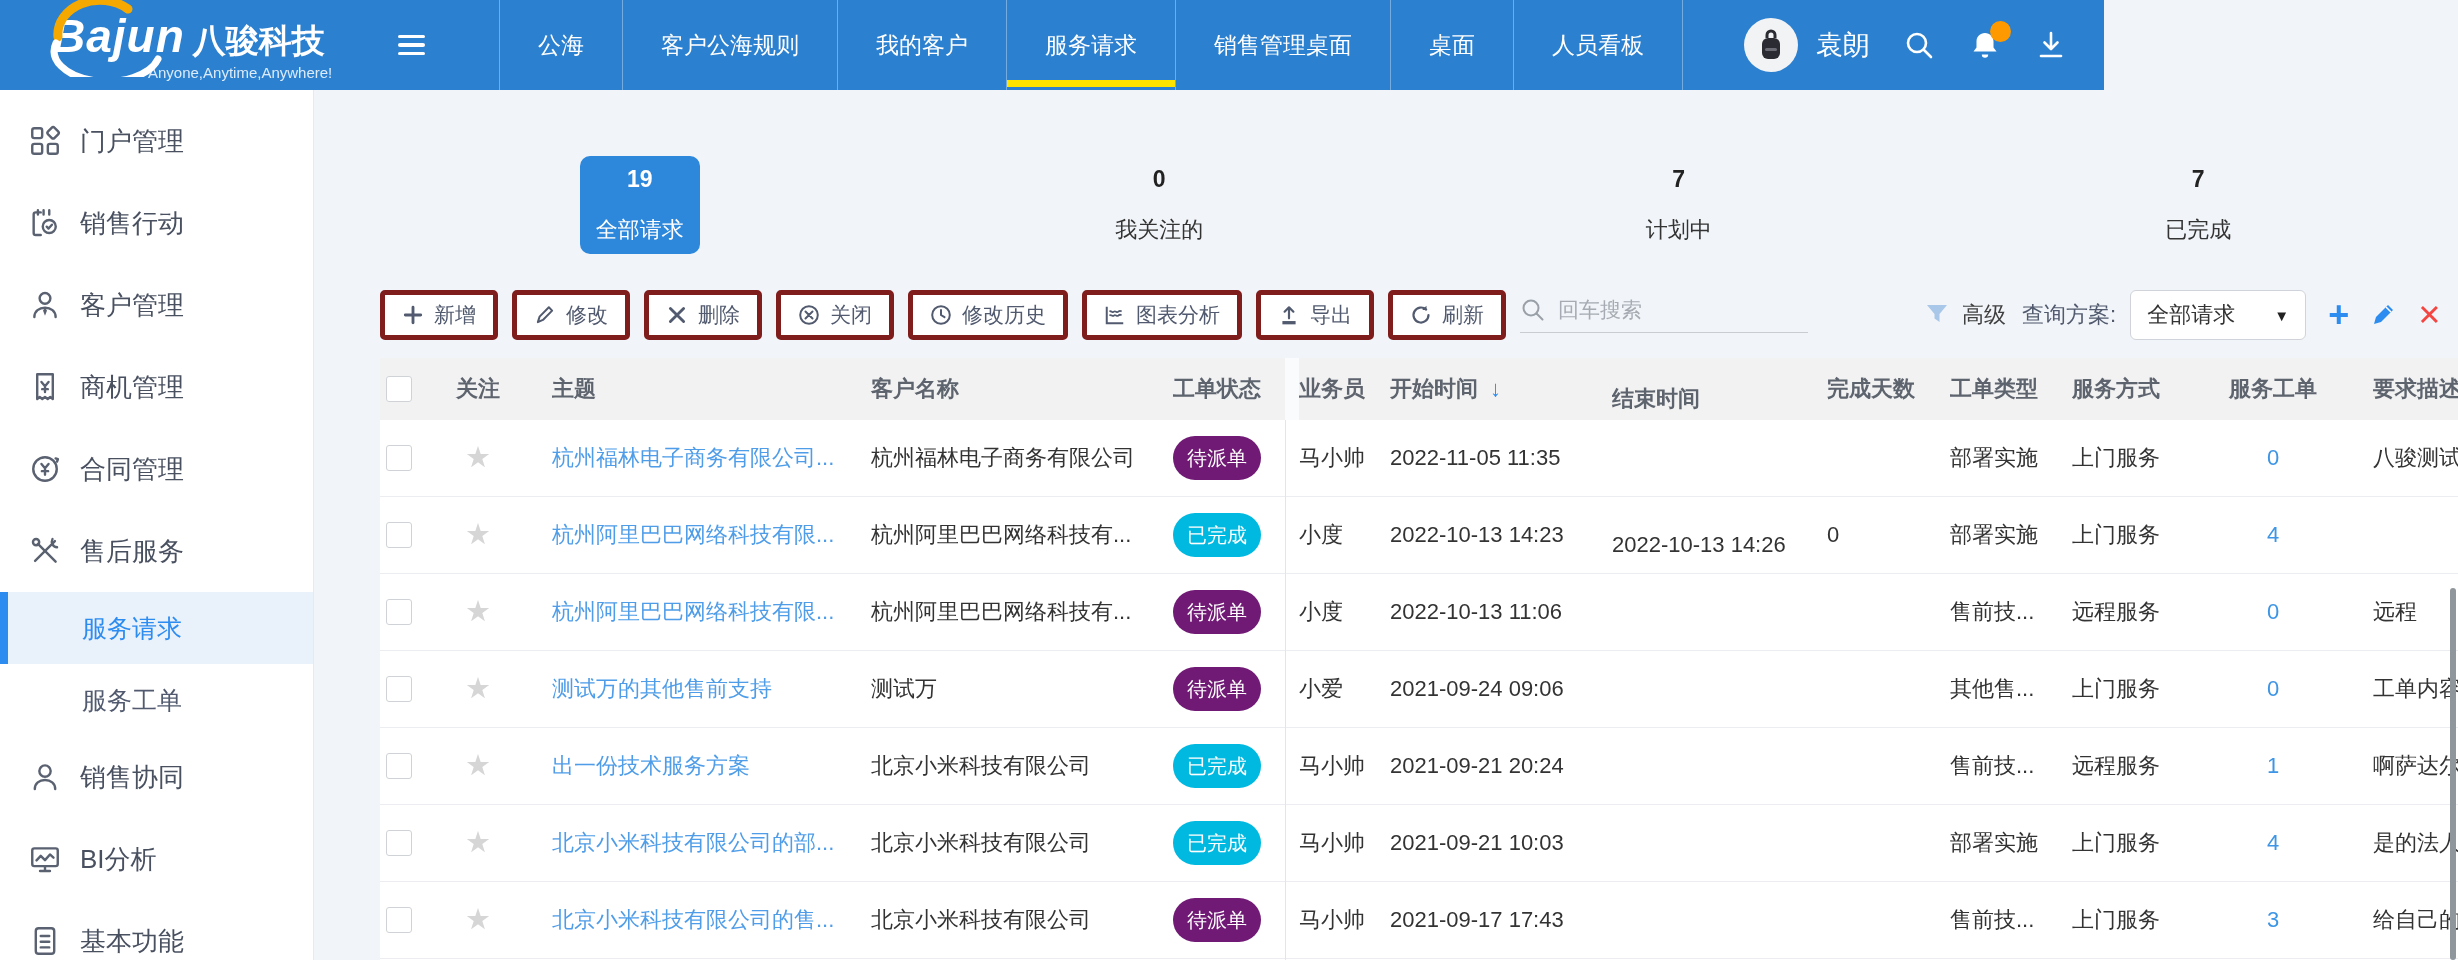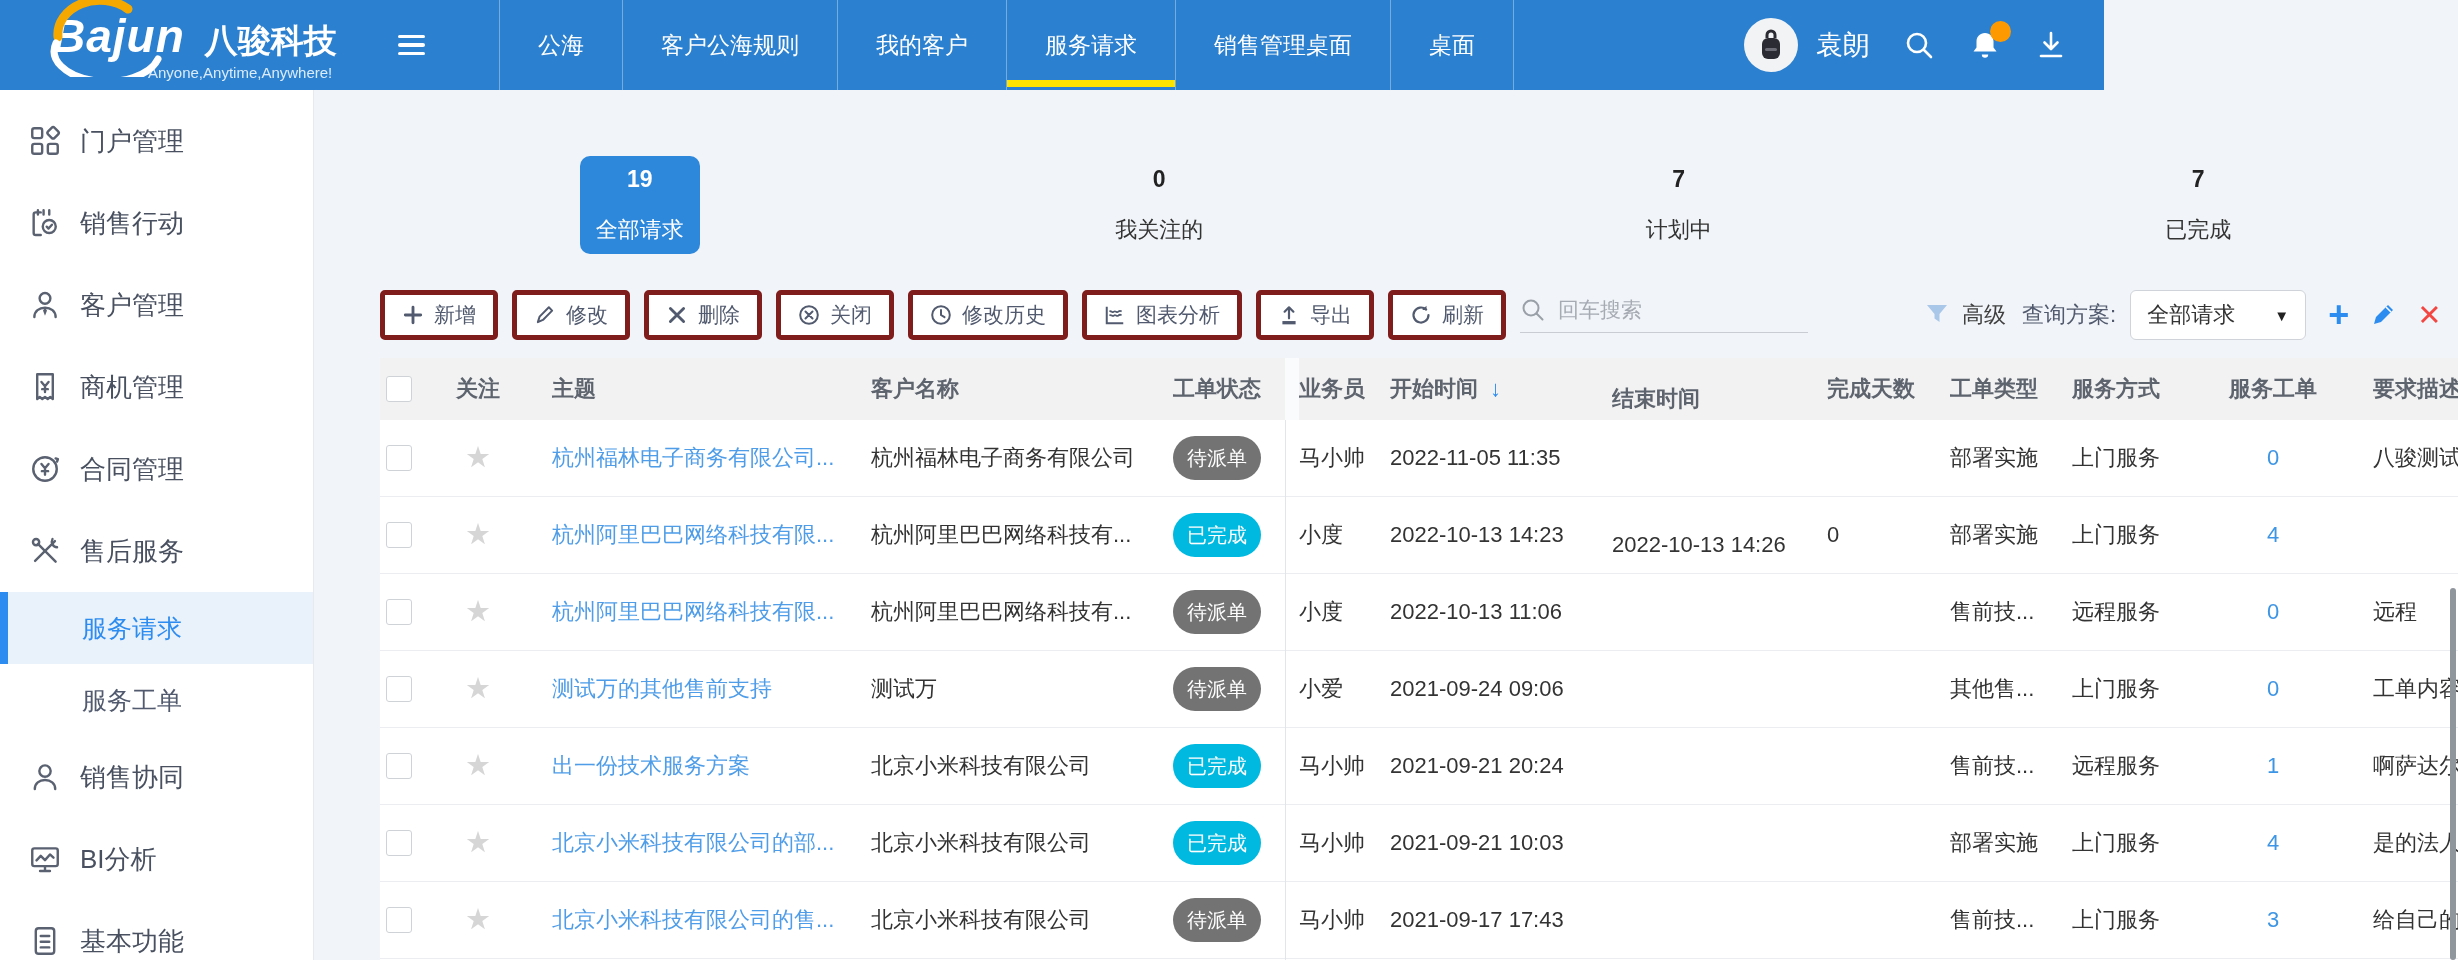--- a/index.html
+++ b/index.html
@@ -7,21 +7,21 @@
     width:2458px;height:960px;overflow:hidden;position:relative;
     background:#f1f4f8;
     font-family:"Liberation Sans","DejaVu Sans",sans-serif;
     color:#333;
   }
   
   .navbar{position:absolute;top:0;left:0;width:2104px;height:90px;background:#2b80d0;display:flex;align-items:center;z-index:10;}
   .logo{position:relative;margin-left:52px;color:#fff;width:330px;flex:none;cursor:pointer;}
   .logo-line{display:flex;align-items:baseline;}
   .logo-en{font-size:46px;font-weight:bold;font-style:italic;letter-spacing:1px;}
-  .logo-cn{font-size:33px;font-weight:bold;margin-left:20px;}
+  .logo-cn{font-size:33px;font-weight:bold;margin-left:8px;}
   .logo-tag{font-size:15px;color:#dcebfa;margin-left:96px;margin-top:0px;}
   .logo-swoosh{position:absolute;left:-12px;top:-12px;pointer-events:none;}
   .hamburger{margin-left:6px;flex:none;cursor:pointer;padding:10px;}
   .hamburger .bar{width:27px;height:3.5px;background:#fff;border-radius:2px;margin:5px 0;}
   .nav-tabs{display:flex;height:100%;margin-left:64px;flex:none;}
   .nav-tab{position:relative;display:flex;align-items:center;padding:0 38px;color:#fff;font-size:23px;cursor:pointer;border-right:1px solid rgba(255,255,255,.35);}
   .nav-tab:first-child{border-left:1px solid rgba(255,255,255,.35);}
   .nav-tab.active::after{content:"";position:absolute;left:0;right:0;bottom:3px;height:7px;background:#fce300;}
   .nav-right{margin-left:auto;margin-right:36px;display:flex;align-items:center;flex:none;}
   .avatar{width:54px;height:54px;border-radius:50%;background:#f2f3f5;display:flex;align-items:center;justify-content:center;overflow:hidden;cursor:pointer;}
@@ -79,21 +79,21 @@
   .c8{width:215px;margin-top:19px;}
   .c9{width:123px;}
   .c10{width:122px;}
   .c11{width:156px;}
   .c12{width:90px;text-align:center;}
   .c13{flex:1;padding-left:55px;}
   .checkbox{width:26px;height:26px;border:1px solid #cfd3d7;border-radius:3px;background:#fff;margin-left:6px;cursor:pointer;box-sizing:border-box;}
   .star{color:#d6d6d6;font-size:29px;cursor:pointer;line-height:1;}
   .subject-link{color:#4f9de8;cursor:pointer;text-decoration:none;}
   .badge{display:inline-block;width:88px;height:44px;line-height:44px;border-radius:22px;color:#fff;font-size:20px;text-align:center;}
-  .badge.pending{background:#737373;}
+  .badge.pending{background:#701a75;}
   .badge.done{background:#00b9e0;}
   .orders-link{color:#3d95e5;cursor:pointer;}
   .sort-arrow{color:#2d8cf0;font-weight:bold;margin-left:12px;font-size:22px;}
   .vscroll{position:absolute;right:2px;top:498px;width:6px;height:372px;background:#8f969c;border-radius:3px;z-index:9;cursor:pointer;}
 </style>
 </head>
 <body>
 
 <header class="navbar">
   <div class="logo">
@@ -123,20 +123,23 @@
         <span>我的客户</span>
       </div>
       <div class="nav-tab active">
         <span>服务请求</span>
       </div>
       <div class="nav-tab">
         <span>销售管理桌面</span>
       </div>
       <div class="nav-tab">
         <span>桌面</span>
+      </div>
+      <div class="nav-tab">
+        <span>人员看板</span>
       </div>
     </nav>
   <div class="nav-right">
     <div class="avatar">
       <svg width="36" height="36" viewBox="0 0 36 36">
         <rect x="9" y="11" width="18" height="21" rx="6" fill="#2b2b33"></rect>
         <path d="M14 11v-3a4 4 0 0 1 8 0v3" stroke="#2b2b33" stroke-width="3" fill="none"></path>
         <rect x="12" y="21" width="12" height="3" rx="1.5" fill="#6b6b75"></rect>
       </svg>
     </div>

